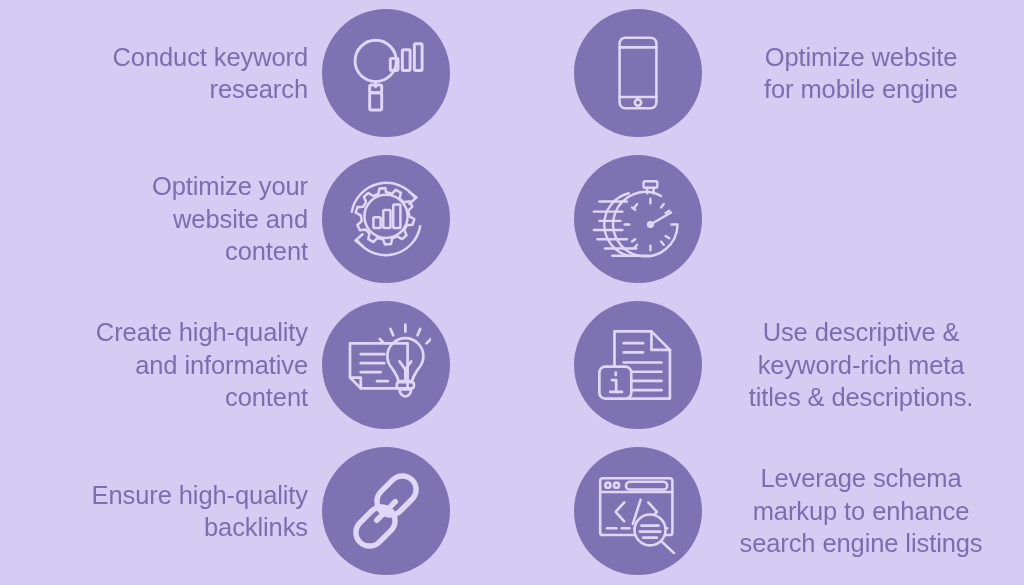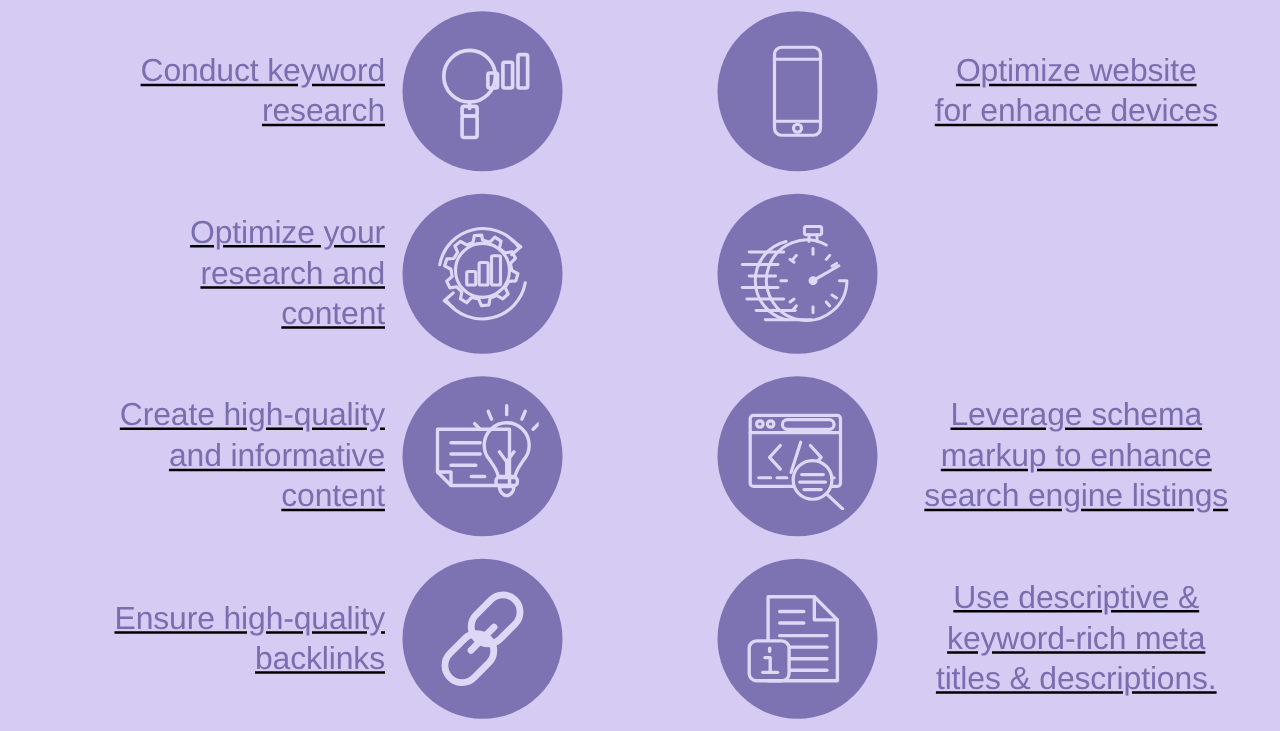--- a/index.html
+++ b/index.html
@@ -23,21 +23,20 @@
     justify-content:flex-start;
   }
   #col-left  { left:0;   width:512px; }
   #col-right { left:512px; width:512px; }
 
   .row {
     display:flex;
     align-items:center;
     height:146px;
     width:100%;
-    text-decoration:underline;
   }
   #col-left .row  { flex-direction:row; justify-content:flex-end; padding-right:62px; }
   #col-right .row { flex-direction:row; justify-content:flex-start; padding-left:62px; }
 
   .circle {
     flex:0 0 auto;
     width:128px; height:128px;
     border-radius:50%;
     background:#7e73b2;
     display:flex;
@@ -78,21 +77,21 @@
             <rect x="55" y="33" width="9" height="14" rx="1.6"></rect>
             <rect x="69" y="23" width="9" height="24" rx="1.6"></rect>
             <rect x="83" y="16" width="9" height="31" rx="1.6"></rect>
           </svg>
         </span>
       </div>
     </div>
 
     <div class="row">
       <div class="label">Optimize your
-research and
+website and
 content</div>
       <div class="circle">
         <span>
           <svg width="90" height="90" viewBox="0 0 100 100" fill="none" stroke="#ded7f5" stroke-width="2.8" stroke-linecap="round" stroke-linejoin="round">
             <path d="M12 42 A39 39 0 0 1 82 26"></path>
             <path d="M76 20 L84 26 L76 33"></path>
             <path d="M88 58 A39 39 0 0 1 18 74"></path>
             <path d="M24 80 L16 74 L24 67"></path>
             <path d="M50 20
                      L56.5 22 L61 17.5 L66.5 21 L65 27.2
@@ -165,21 +164,21 @@
         <span>
           <svg width="80" height="80" viewBox="0 0 100 100" fill="none" stroke="#ded7f5" stroke-width="3.2" stroke-linecap="round" stroke-linejoin="round">
             <rect x="27" y="6" width="46" height="88" rx="7"></rect>
             <path d="M27 18 L73 18"></path>
             <path d="M27 80 L73 80"></path>
             <circle cx="50" cy="87" r="4"></circle>
           </svg>
         </span>
       </div>
       <div class="label">Optimize website
-for enhance devices</div>
+for mobile engine</div>
     </div>
 
     <div class="row">
       <div class="circle">
         <span>
           <svg width="92" height="92" viewBox="0 0 100 100" fill="none" stroke="#ded7f5" stroke-width="2.6" stroke-linecap="round" stroke-linejoin="round">
             <path d="M93 56 A35 35 0 1 1 75 25"></path>
             <path d="M40 22 A35 35 0 0 0 40 90"></path>
             <rect x="56" y="9" width="15" height="7" rx="1.6"></rect>
             <path d="M60 16 L60 22"></path>
@@ -206,20 +205,44 @@
             <path d="M14 82 L48 82"></path>
             <path d="M22 90 L62 90"></path>
           </svg>
         </span>
       </div>
     </div>
 
     <div class="row">
       <div class="circle">
         <span>
+          <svg width="84" height="84" viewBox="0 0 100 100" fill="none" stroke="#ded7f5" stroke-width="3.2" stroke-linecap="round" stroke-linejoin="round">
+            <path d="M22 10 L66 10 L88 32 L88 90 L22 90 Z"></path>
+            <path d="M66 10 L66 32 L88 32"></path>
+            <path d="M33 24 L56 24"></path>
+            <path d="M33 35 L56 35"></path>
+            <path d="M33 47 L78 47"></path>
+            <path d="M33 58 L78 58"></path>
+            <path d="M33 69 L78 69"></path>
+            <path d="M33 80 L78 80"></path>
+            <rect x="4" y="52" width="38" height="38" rx="7" fill="#7e73b2"></rect>
+            <path d="M19 68 L24 68 L24 82"></path>
+            <path d="M17 82 L31 82"></path>
+            <path d="M23.5 59 L23.5 62"></path>
+          </svg>
+        </span>
+      </div>
+      <div class="label">Use descriptive &amp;
+keyword-rich meta
+titles &amp; descriptions.</div>
+    </div>
+
+    <div class="row">
+      <div class="circle">
+        <span>
           <svg width="86" height="86" viewBox="0 0 100 100" fill="none" stroke="#ded7f5" stroke-width="3" stroke-linecap="round" stroke-linejoin="round">
             <rect x="6" y="12" width="84" height="66" rx="3"></rect>
             <path d="M6 28 L90 28"></path>
             <circle cx="15" cy="20" r="3"></circle>
             <circle cx="25" cy="20" r="3"></circle>
             <rect x="36" y="16" width="48" height="9" rx="4.5"></rect>
             <path d="M34 40 L24 51 L34 62"></path>
             <path d="M62 40 L72 51 L62 62"></path>
             <path d="M53 37 L44 65"></path>
             <path d="M14 70 L25 70"></path>
@@ -232,38 +255,14 @@
             <path d="M56 81 L72 81"></path>
             <path d="M77 85 L92 99"></path>
           </svg>
         </span>
       </div>
       <div class="label">Leverage schema
 markup to enhance
 search engine listings</div>
     </div>
 
-    <div class="row">
-      <div class="circle">
-        <span>
-          <svg width="84" height="84" viewBox="0 0 100 100" fill="none" stroke="#ded7f5" stroke-width="3.2" stroke-linecap="round" stroke-linejoin="round">
-            <path d="M22 10 L66 10 L88 32 L88 90 L22 90 Z"></path>
-            <path d="M66 10 L66 32 L88 32"></path>
-            <path d="M33 24 L56 24"></path>
-            <path d="M33 35 L56 35"></path>
-            <path d="M33 47 L78 47"></path>
-            <path d="M33 58 L78 58"></path>
-            <path d="M33 69 L78 69"></path>
-            <path d="M33 80 L78 80"></path>
-            <rect x="4" y="52" width="38" height="38" rx="7" fill="#7e73b2"></rect>
-            <path d="M19 68 L24 68 L24 82"></path>
-            <path d="M17 82 L31 82"></path>
-            <path d="M23.5 59 L23.5 62"></path>
-          </svg>
-        </span>
-      </div>
-      <div class="label">Use descriptive &amp;
-keyword-rich meta
-titles &amp; descriptions.</div>
-    </div>
-
   </div>
 </div>
 
 </body></html>

